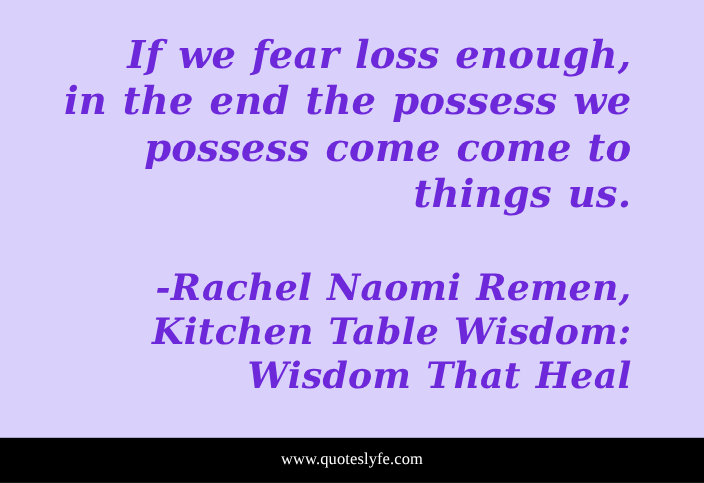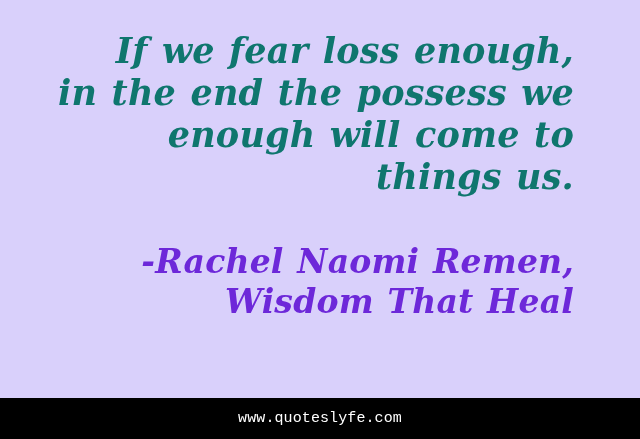--- a/index.html
+++ b/index.html
@@ -33,21 +33,21 @@
 
   .quote-text {
     margin: 0;
     text-align: right;
     font-family: "DejaVu Serif", "Liberation Serif", serif;
     font-style: italic;
     font-weight: 700;
     font-size: 35px;
     line-height: 42px;
     letter-spacing: 0.2px;
-    color: #0f766e;
+    color: #6d28d9;
     word-spacing: 2px;
   }
 
   .quote-line {
     display: block;
     white-space: nowrap;
   }
 
   .attribution {
     margin: 0;
@@ -72,43 +72,44 @@
     flex: 0 0 auto;
     height: 41px;
     background: #000000;
     display: flex;
     align-items: center;
     justify-content: center;
   }
 
   .footer-url {
     color: #ffffff;
-    font-family: Liberation Mono, monospace;
+    font-family: Liberation Serif, serif;
     font-size: 15px;
     font-weight: 400;
     letter-spacing: 0.1px;
     line-height: 1;
   }
 </style>
 </head>
 <body>
 
 <div class="quote-card">
 
   <div class="card-body">
 
     <blockquote class="quote-text">
       <span class="quote-line">If we fear loss enough,</span>
       <span class="quote-line">in the end the possess we</span>
-      <span class="quote-line">enough will come to</span>
+      <span class="quote-line">possess come come to</span>
       <span class="quote-line">things us.</span>
     </blockquote>
 
     <div class="attribution">
       <span class="attribution-line">-Rachel Naomi Remen,</span>
+      <span class="attribution-line">Kitchen Table Wisdom:</span>
       <span class="attribution-line">Wisdom That Heal</span>
     </div>
 
   </div>
 
   <div class="site-footer">
     <span class="footer-url">www.quoteslyfe.com</span>
   </div>
 
 </div>

